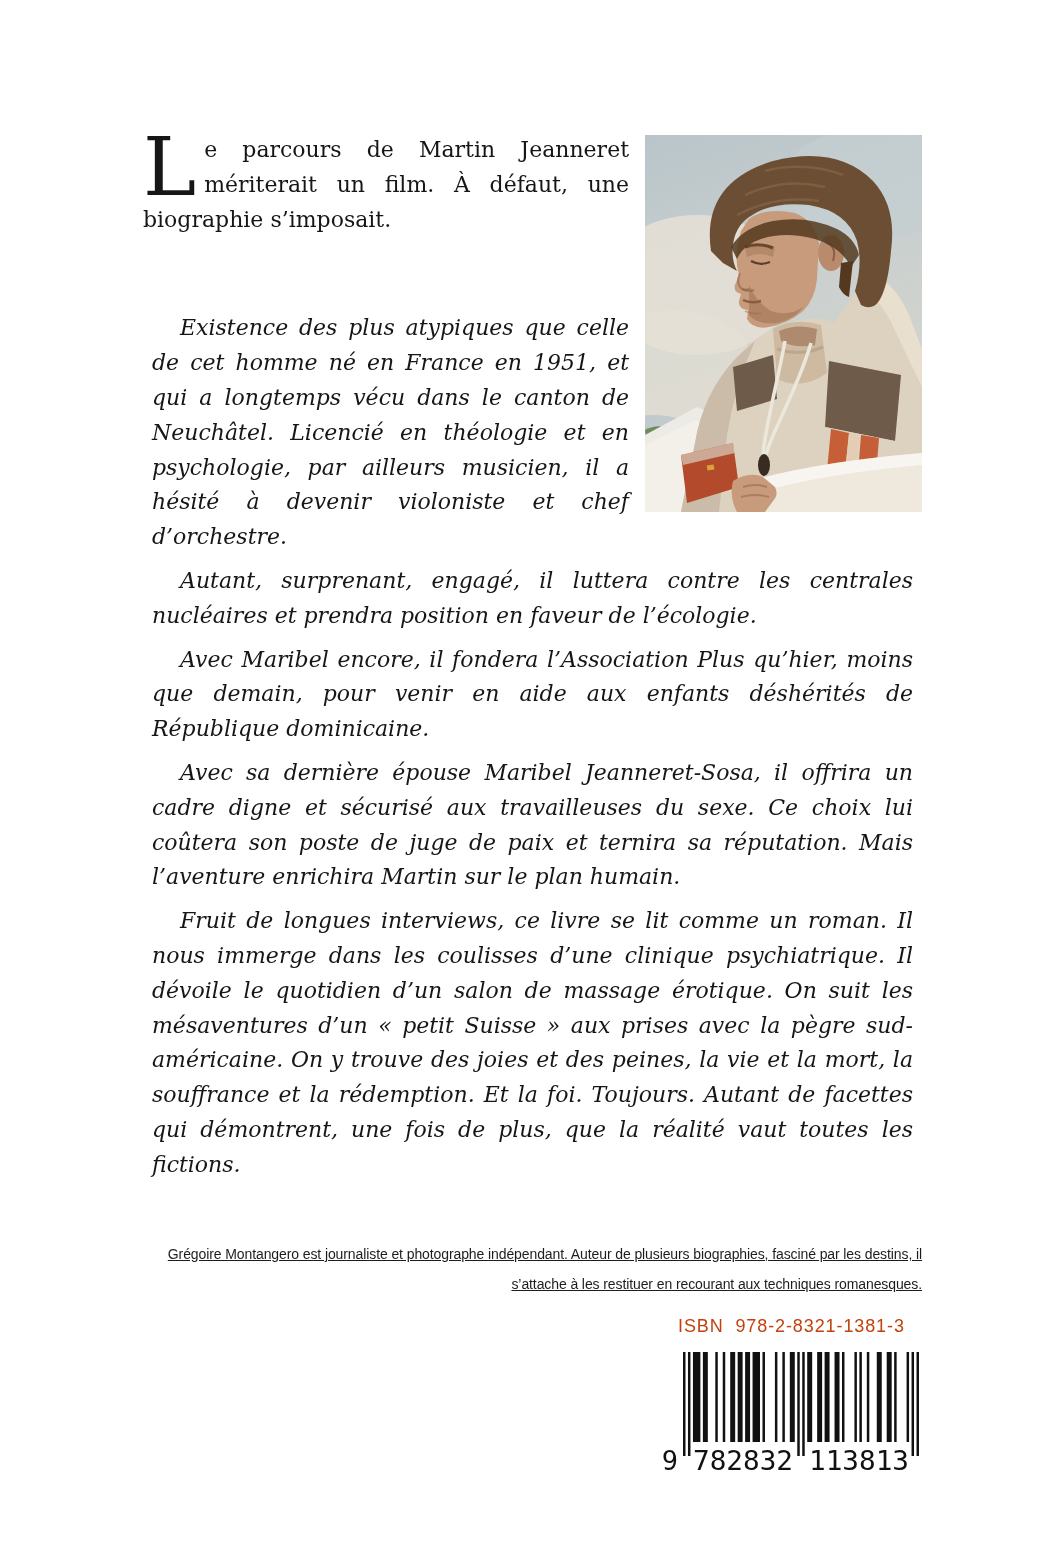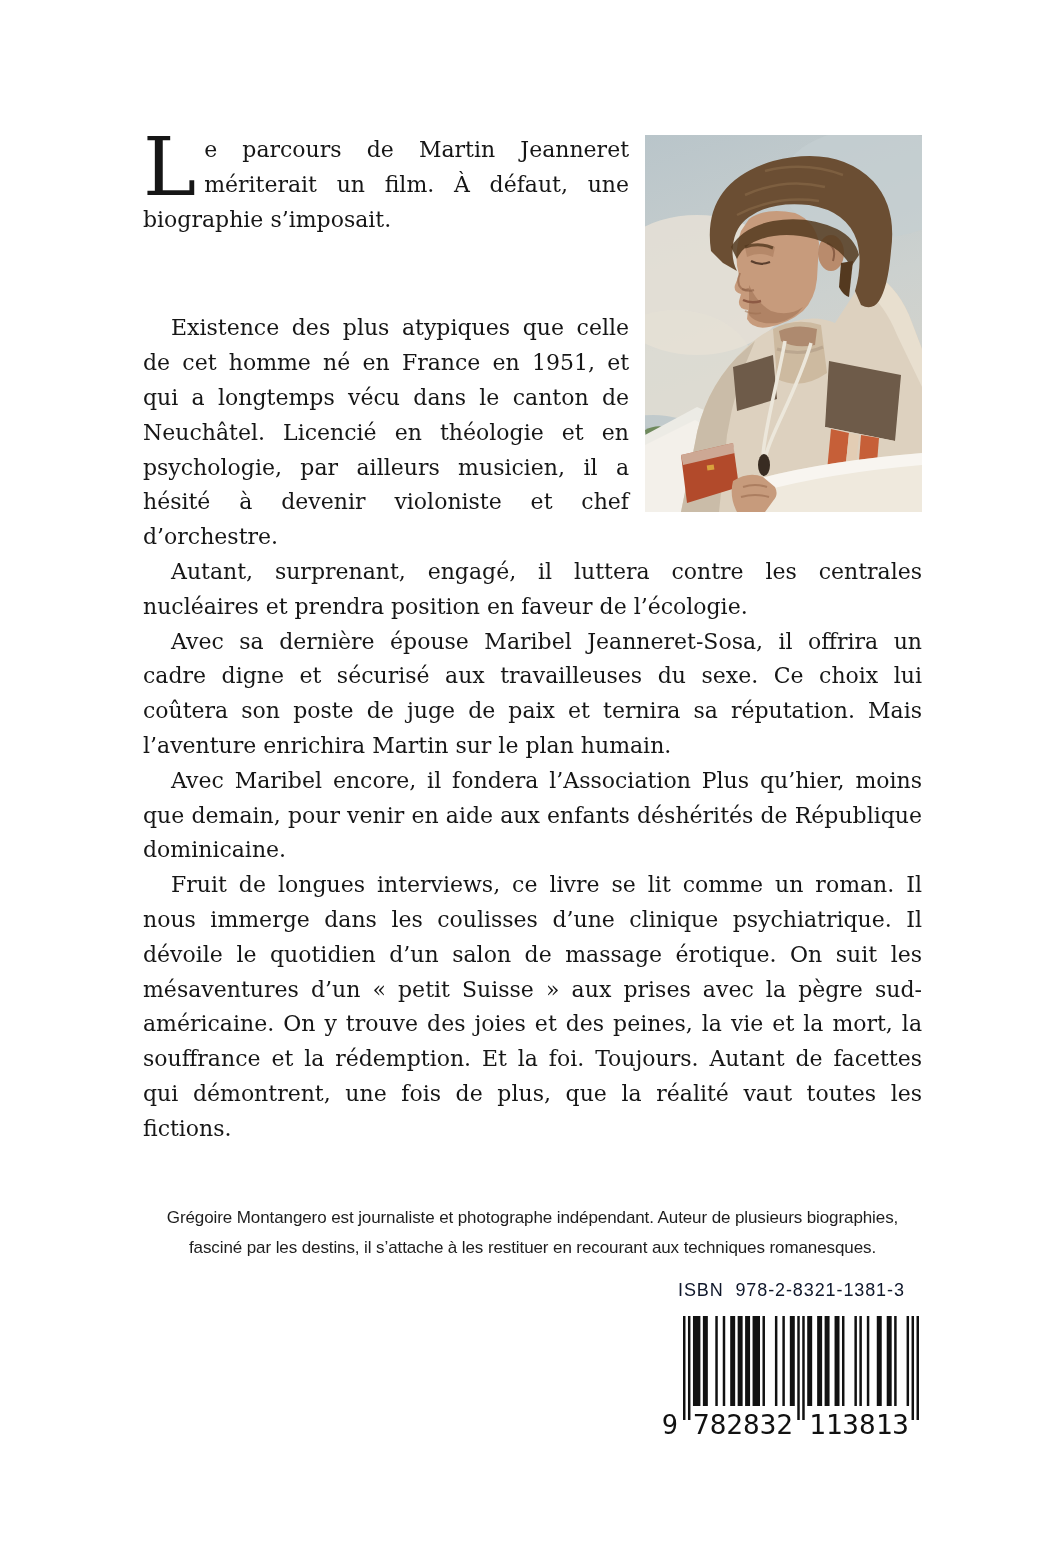--- a/index.html
+++ b/index.html
@@ -23,41 +23,42 @@
     padding:0;
   }
   .photo svg{display:block;width:277px;height:377px;}
   .lead{margin:0 0 74px 0;}
   .dropcap{
     float:left;
     font-size:80px;
     line-height:62px;
     margin:4px 8px 0 0;
   }
-  .body-p{margin:0;text-indent:28px;}
+  .body-p{margin:9px;text-indent:28px;font-style:italic;}
   .bio{
     margin:56px 0 0 0;
     font-family:"Liberation Sans", sans-serif;
-    font-size:17px;line-height:30px;
-    text-align:center;
+    font-size:14px;line-height:30px;
+    text-align:right;
     color:#1d1d1d;
     letter-spacing:-0.1px;
+    text-decoration:underline;
   }
   .isbn-block{
     width:274px;
     margin:10px 0 0 auto;
     text-align:left;
   }
   .isbn-label{
     font-family:"Liberation Sans", sans-serif;
     font-size:18px;
     letter-spacing:0.9px;
     padding-left:30px;
     white-space:pre;
-    color:#0f172a;
+    color:#c2410c;
   }
   .barcode{display:block;margin-top:3px;}
   .bcd{
     font-family:"DejaVu Sans Mono", monospace;
     font-size:27px;
     fill:#111;
   }
 </style>
 </head>
 <body>
@@ -129,22 +130,22 @@
         <path d="M86 112 Q 98 92 128 86 Q 162 80 192 94 Q 210 103 214 120 L 206 132 Q 196 112 170 104 Q 140 96 116 104 Q 98 110 92 124 Z" fill="var(--hairDark)" opacity="0.85"></path>
         <path d="M196 128 L 208 126 L 204 162 Q 198 160 194 152 Z" fill="var(--hairDark)"></path>
         <path d="M100 60 Q 140 42 180 52 M92 80 Q 130 60 174 66 M120 36 Q 160 26 198 40" stroke="var(--hairLight)" stroke-width="2.5" fill="none" opacity="0.5"></path>
       </svg>
     </figure>
 
     <p class="lead"><span class="dropcap">L</span><span>e parcours de Martin Jeanneret mériterait un film. À défaut, une biographie s’imposait.</span></p>
 
     <p class="body-p">Existence des plus atypiques que celle de cet homme né en France en 1951, et qui a longtemps vécu dans le canton de Neuchâtel. Licencié en théologie et en psychologie, par ailleurs musicien, il a hésité à devenir violoniste et chef d’orchestre.</p>
     <p class="body-p">Autant, surprenant, engagé, il luttera contre les centrales nucléaires et prendra position en faveur de l’écologie.</p>
+    <p class="body-p">Avec Maribel encore, il fondera l’Association Plus qu’hier, moins que demain, pour venir en aide aux enfants déshérités de République dominicaine.</p>
     <p class="body-p">Avec sa dernière épouse Maribel Jeanneret-Sosa, il offrira un cadre digne et sécurisé aux travailleuses du sexe. Ce choix lui coûtera son poste de juge de paix et ternira sa réputation. Mais l’aventure enrichira Martin sur le plan humain.</p>
-    <p class="body-p">Avec Maribel encore, il fondera l’Association Plus qu’hier, moins que demain, pour venir en aide aux enfants déshérités de République dominicaine.</p>
     <p class="body-p">Fruit de longues interviews, ce livre se lit comme un roman. Il nous immerge dans les coulisses d’une clinique psychiatrique. Il dévoile le quotidien d’un salon de massage érotique. On suit les mésaventures d’un « petit Suisse » aux prises avec la pègre sud-américaine. On y trouve des joies et des peines, la vie et la mort, la souffrance et la rédemption. Et la foi. Toujours. Autant de facettes qui démontrent, une fois de plus, que la réalité vaut toutes les fictions.</p>
 
     <p class="bio">Grégoire Montangero est journaliste et photographe indépendant. Auteur de plusieurs biographies, fasciné par les destins, il s’attache à les restituer en recourant aux techniques romanesques.</p>
 
     <div class="isbn-block">
       <div class="isbn-label">ISBN  978-2-8321-1381-3</div>
       <svg id="barcode" class="barcode" width="274" height="130" viewBox="0 0 274 130">
           <rect x="35.00" y="6" width="2.48" height="104" fill="#111111"></rect>
           <rect x="39.97" y="6" width="2.48" height="104" fill="#111111"></rect>
           <rect x="44.94" y="6" width="7.45" height="90" fill="#111111"></rect>

